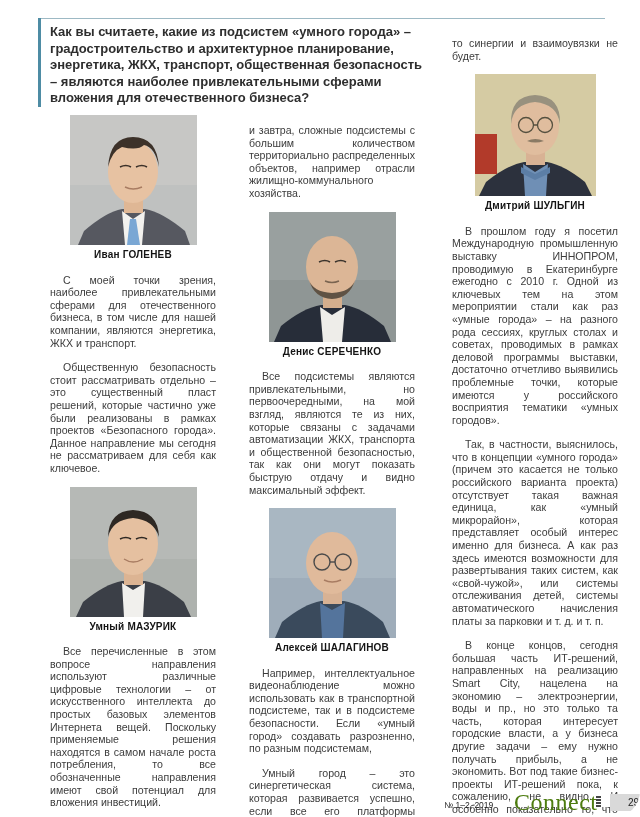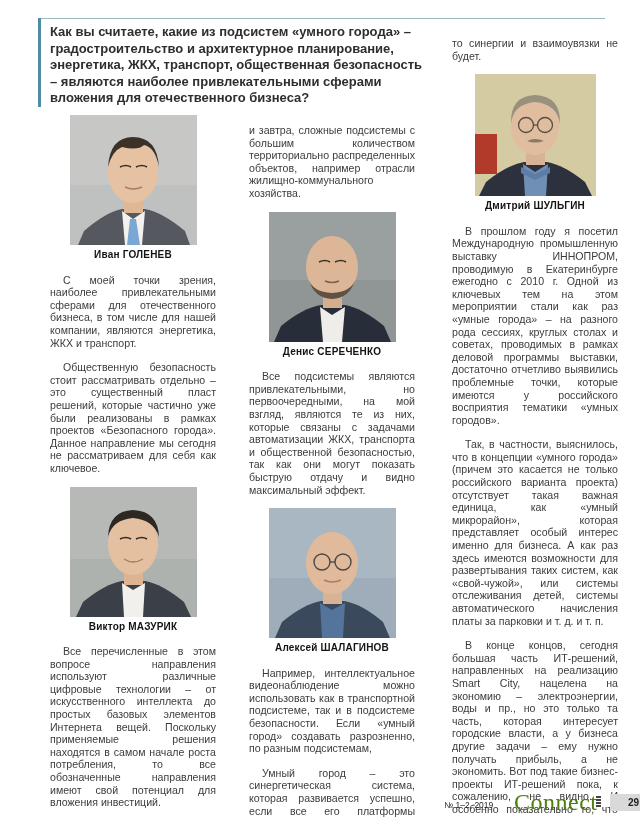--- a/index.html
+++ b/index.html
@@ -1,18 +1,18 @@
 <!DOCTYPE html>
 <html><head>
 <meta charset="utf-8">
 <style>
   * { margin:0; padding:0; box-sizing:border-box; }
   html,body { background:#ffffff; }
   body { font-family:"Liberation Sans", sans-serif; color:#3a3a3a; }
-  .page { position:relative; width:640px; height:817px; background:#fff; overflow:hidden; }
+  .page { position:relative; width:640px; height:817px; background:#fff; overflow:hidden;border-radius:26px; }
 
   .top-rule { position:absolute; left:38px; top:18px; width:567px; height:1px; background:#9db9c4; }
   .accent-bar { position:absolute; left:38px; top:18px; width:3px; height:89px; background:#4e8ca4; }
 
   .question { position:absolute; left:50px; top:24px; width:382px;
               font-size:13px; font-weight:bold; line-height:16.5px; color:#2e2e2e; text-align:left; }
 
   .col { position:absolute; font-size:10.6px; line-height:12.6px; color:#3c3c3c; text-align:justify; }
   .col-left  { left:38px;  top:112px; width:190px; }
   .col-mid   { left:237px; top:112px; width:190px; }
@@ -28,21 +28,21 @@
   .col p { margin:12px; }
 
   .footer { position:absolute; left:0; top:791px; width:640px; height:26px; }
   .issue { position:absolute; left:444px; top:9px; font-size:8.5px; color:#1d1d1d; white-space:nowrap; }
   .logo { position:absolute; left:514px; top:-2px; font-family:"Liberation Serif", serif;
           font-size:24px; color:#4d7c0f; letter-spacing:.5px; }
   .logo-mark { position:absolute; left:596px; top:5px; display:flex; flex-direction:column; gap:1.5px; }
   .logo-mark span { display:block; width:5px; height:1.5px; background:#444; }
   .pagebox { position:absolute; right:0; top:3px; width:30px; height:17px; background:#d9d9d9;
              display:flex; align-items:center; padding-left:18px;
-             font-size:10px; font-weight:bold; color:#1d1d1d; }
+             font-size:10px; font-weight:normal; color:#1d1d1d; }
 </style>
 </head>
 <body>
 
 <div class="page">
 
   <div class="top-rule"></div>
   <div class="accent-bar"></div>
 
   <div class="question">Как вы считаете, какие из подсистем «умного города» – градостроительство и архитектурное планирование, энергетика, ЖКХ, транспорт, общественная безопасность – являются наиболее привлекательными сферами вложения для отечественного бизнеса?</div>
@@ -68,21 +68,21 @@
       <rect width="127" height="130" fill="#b6b9b6"></rect>
       <rect width="127" height="130" fill="#aeb2ae" y="72"></rect>
       <path d="M6 130 L13 115 Q35 97 52 94 L75 94 Q92 97 114 115 L121 130 Z" fill="#3b3f47"></path>
       <path d="M54 130 L52 96 L63 103 L75 96 L73 130 Z" fill="#f1f0ed"></path>
       <rect x="54" y="82" width="19" height="16" fill="#dcb493"></rect>
       <ellipse cx="63" cy="57" rx="25" ry="31" fill="#e5c0a0"></ellipse>
       <path d="M38 50 Q39 24 63 23 Q88 24 89 50 Q84 33 63 31 Q42 33 38 50 Z" fill="#2e2823"></path>
       <path d="M50 52 Q56 49 61 52 M66 52 Q72 49 77 52" stroke="#2e2823" stroke-width="1.5" fill="none"></path>
       <path d="M54 72 Q63 78 73 72" stroke="#a87c62" stroke-width="1.4" fill="none"></path>
     </svg>
-    <div class="speaker-name">Виктор МАЗУРИК</div>
+    <div class="speaker-name">Умный МАЗУРИК</div>
     <p class="para">Все перечисленные в этом вопросе направления используют различные цифровые технологии – от искусственного интеллекта до простых базовых элементов Интернета вещей. Поскольку применяемые решения находятся в самом начале роста потребления, то все обозначенные направления имеют свой потенциал для вложения инвестиций.</p>
   </div>
 
   <div class="col col-mid">
     <p class="cont">и завтра, сложные подсистемы с большим количеством территориально распределенных объектов, например отрасли жилищно-коммунального хозяйства.</p>
 
     <svg class="photo" style="margin-top:12px" viewBox="0 0 127 130">
       <rect width="127" height="130" fill="#99a09f"></rect>
       <rect width="127" height="130" fill="#8f9695" y="68"></rect>
       <path d="M5 130 L12 114 Q34 96 52 93 L76 93 Q93 96 115 114 L122 130 Z" fill="#272d39"></path>

